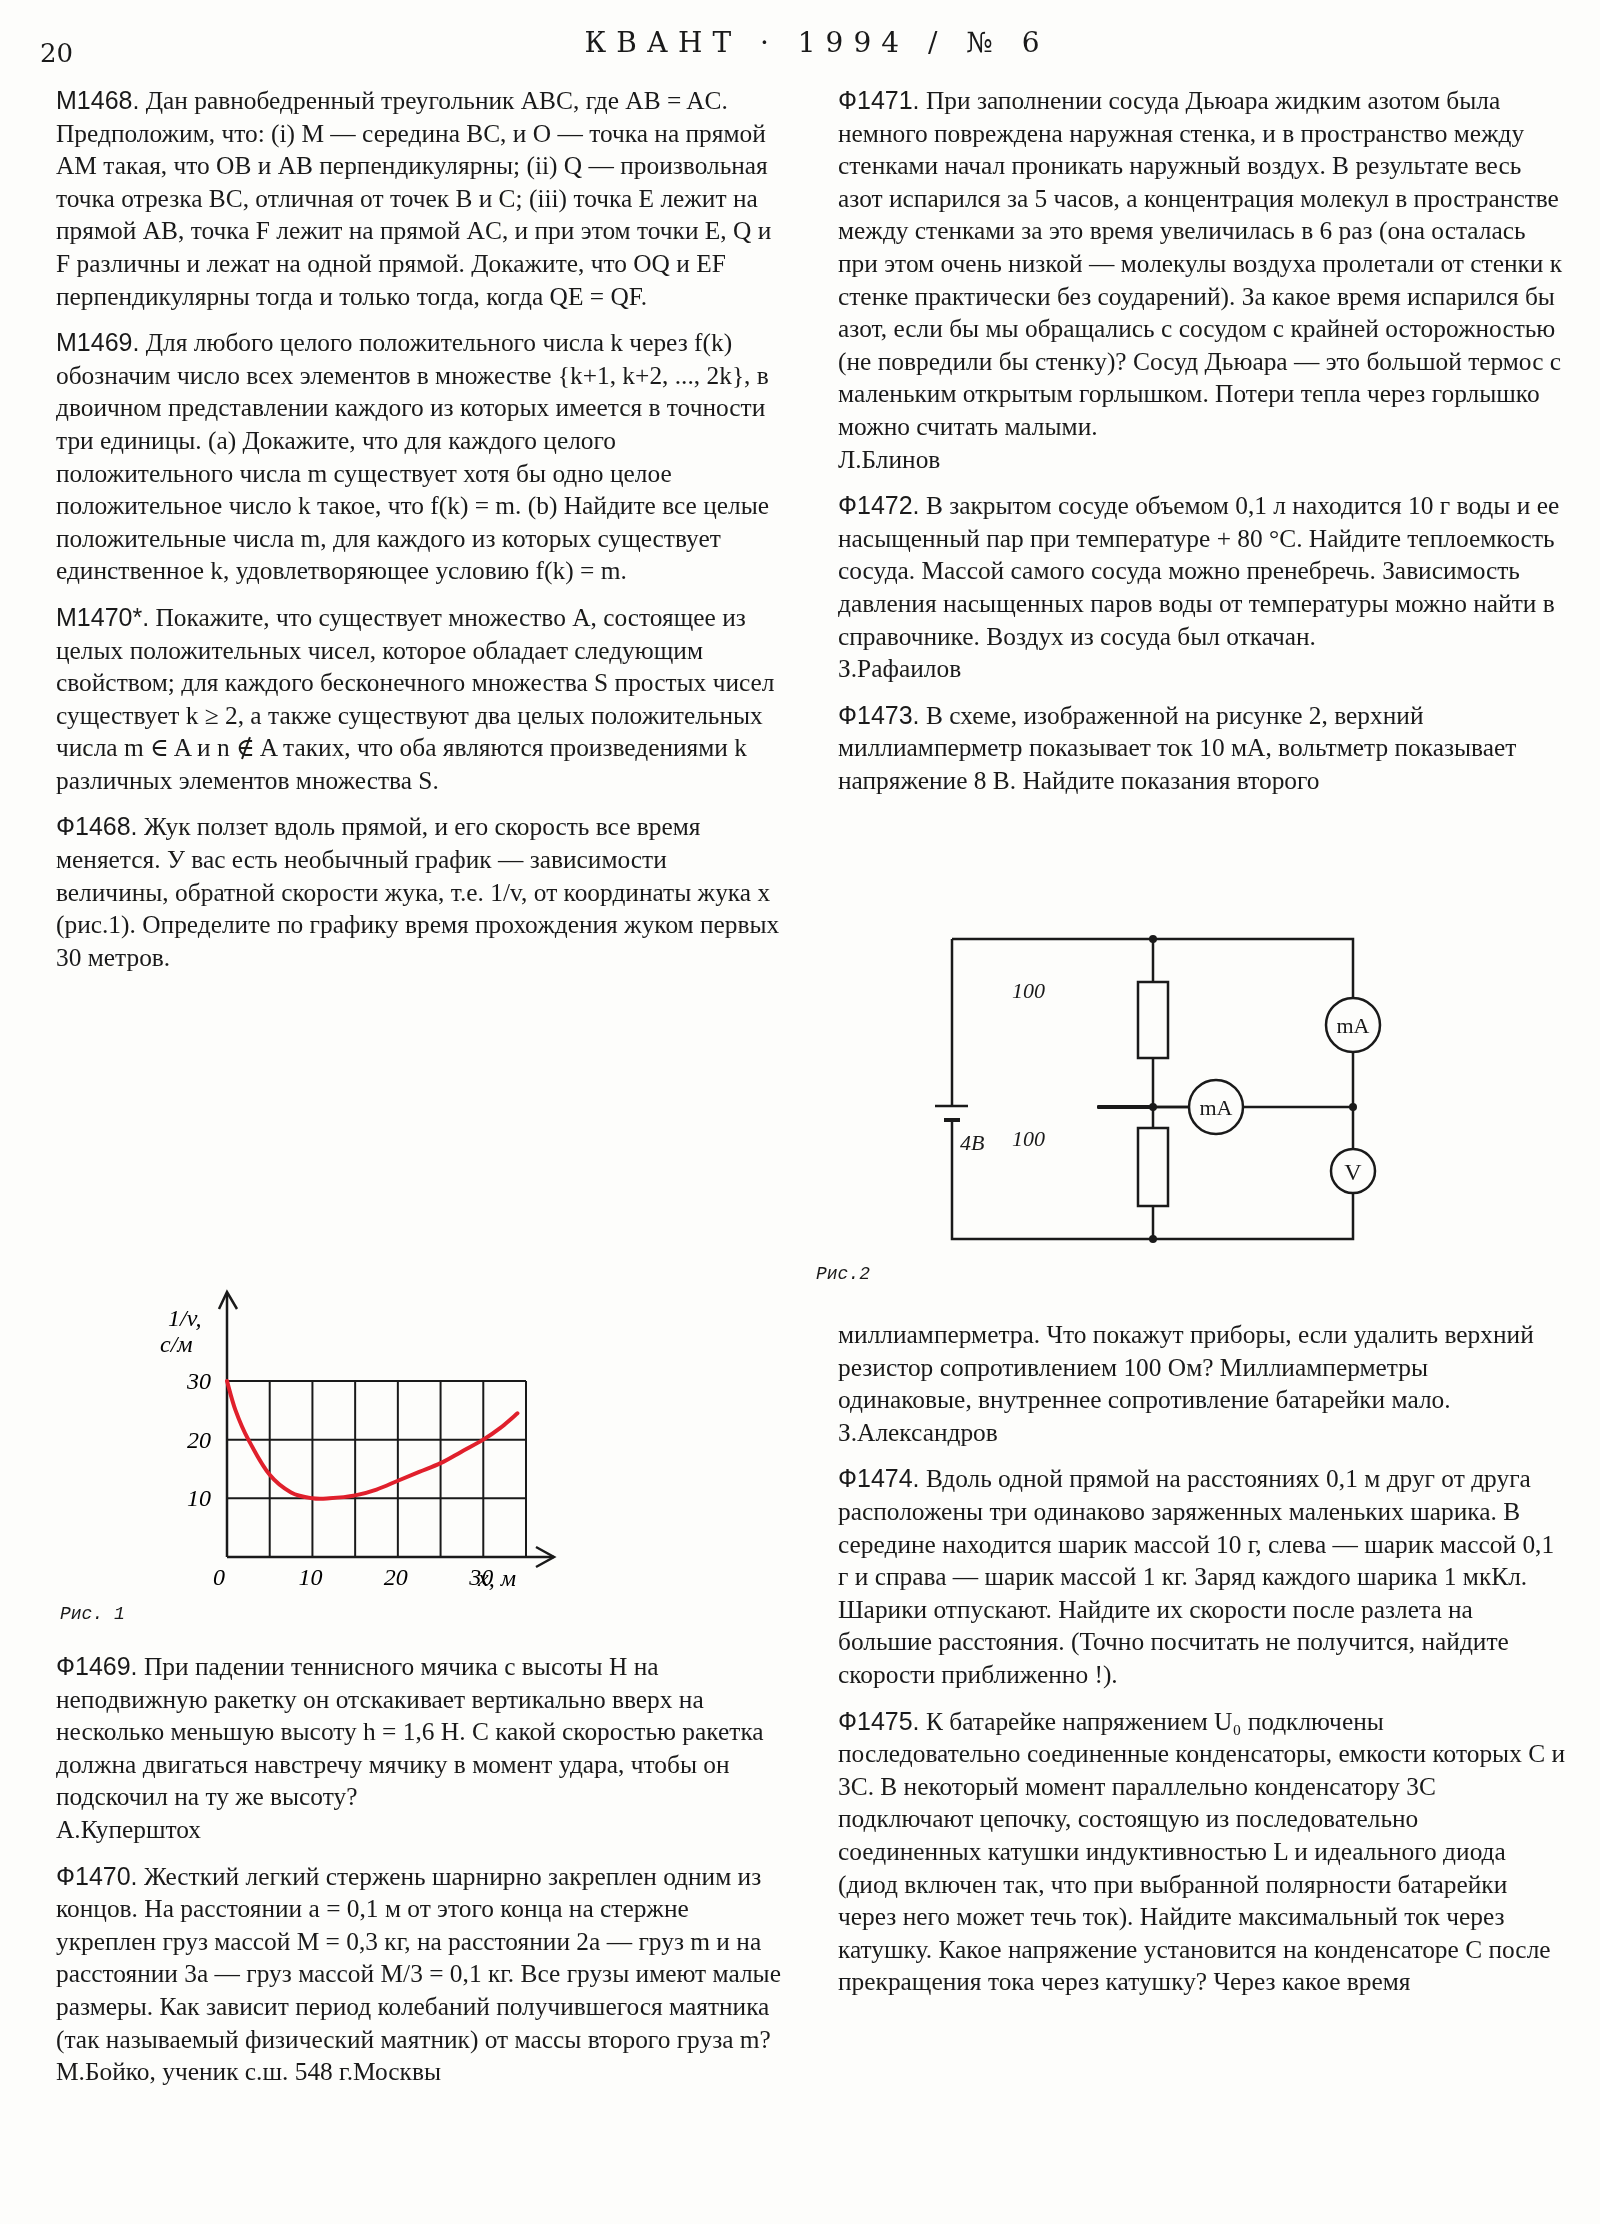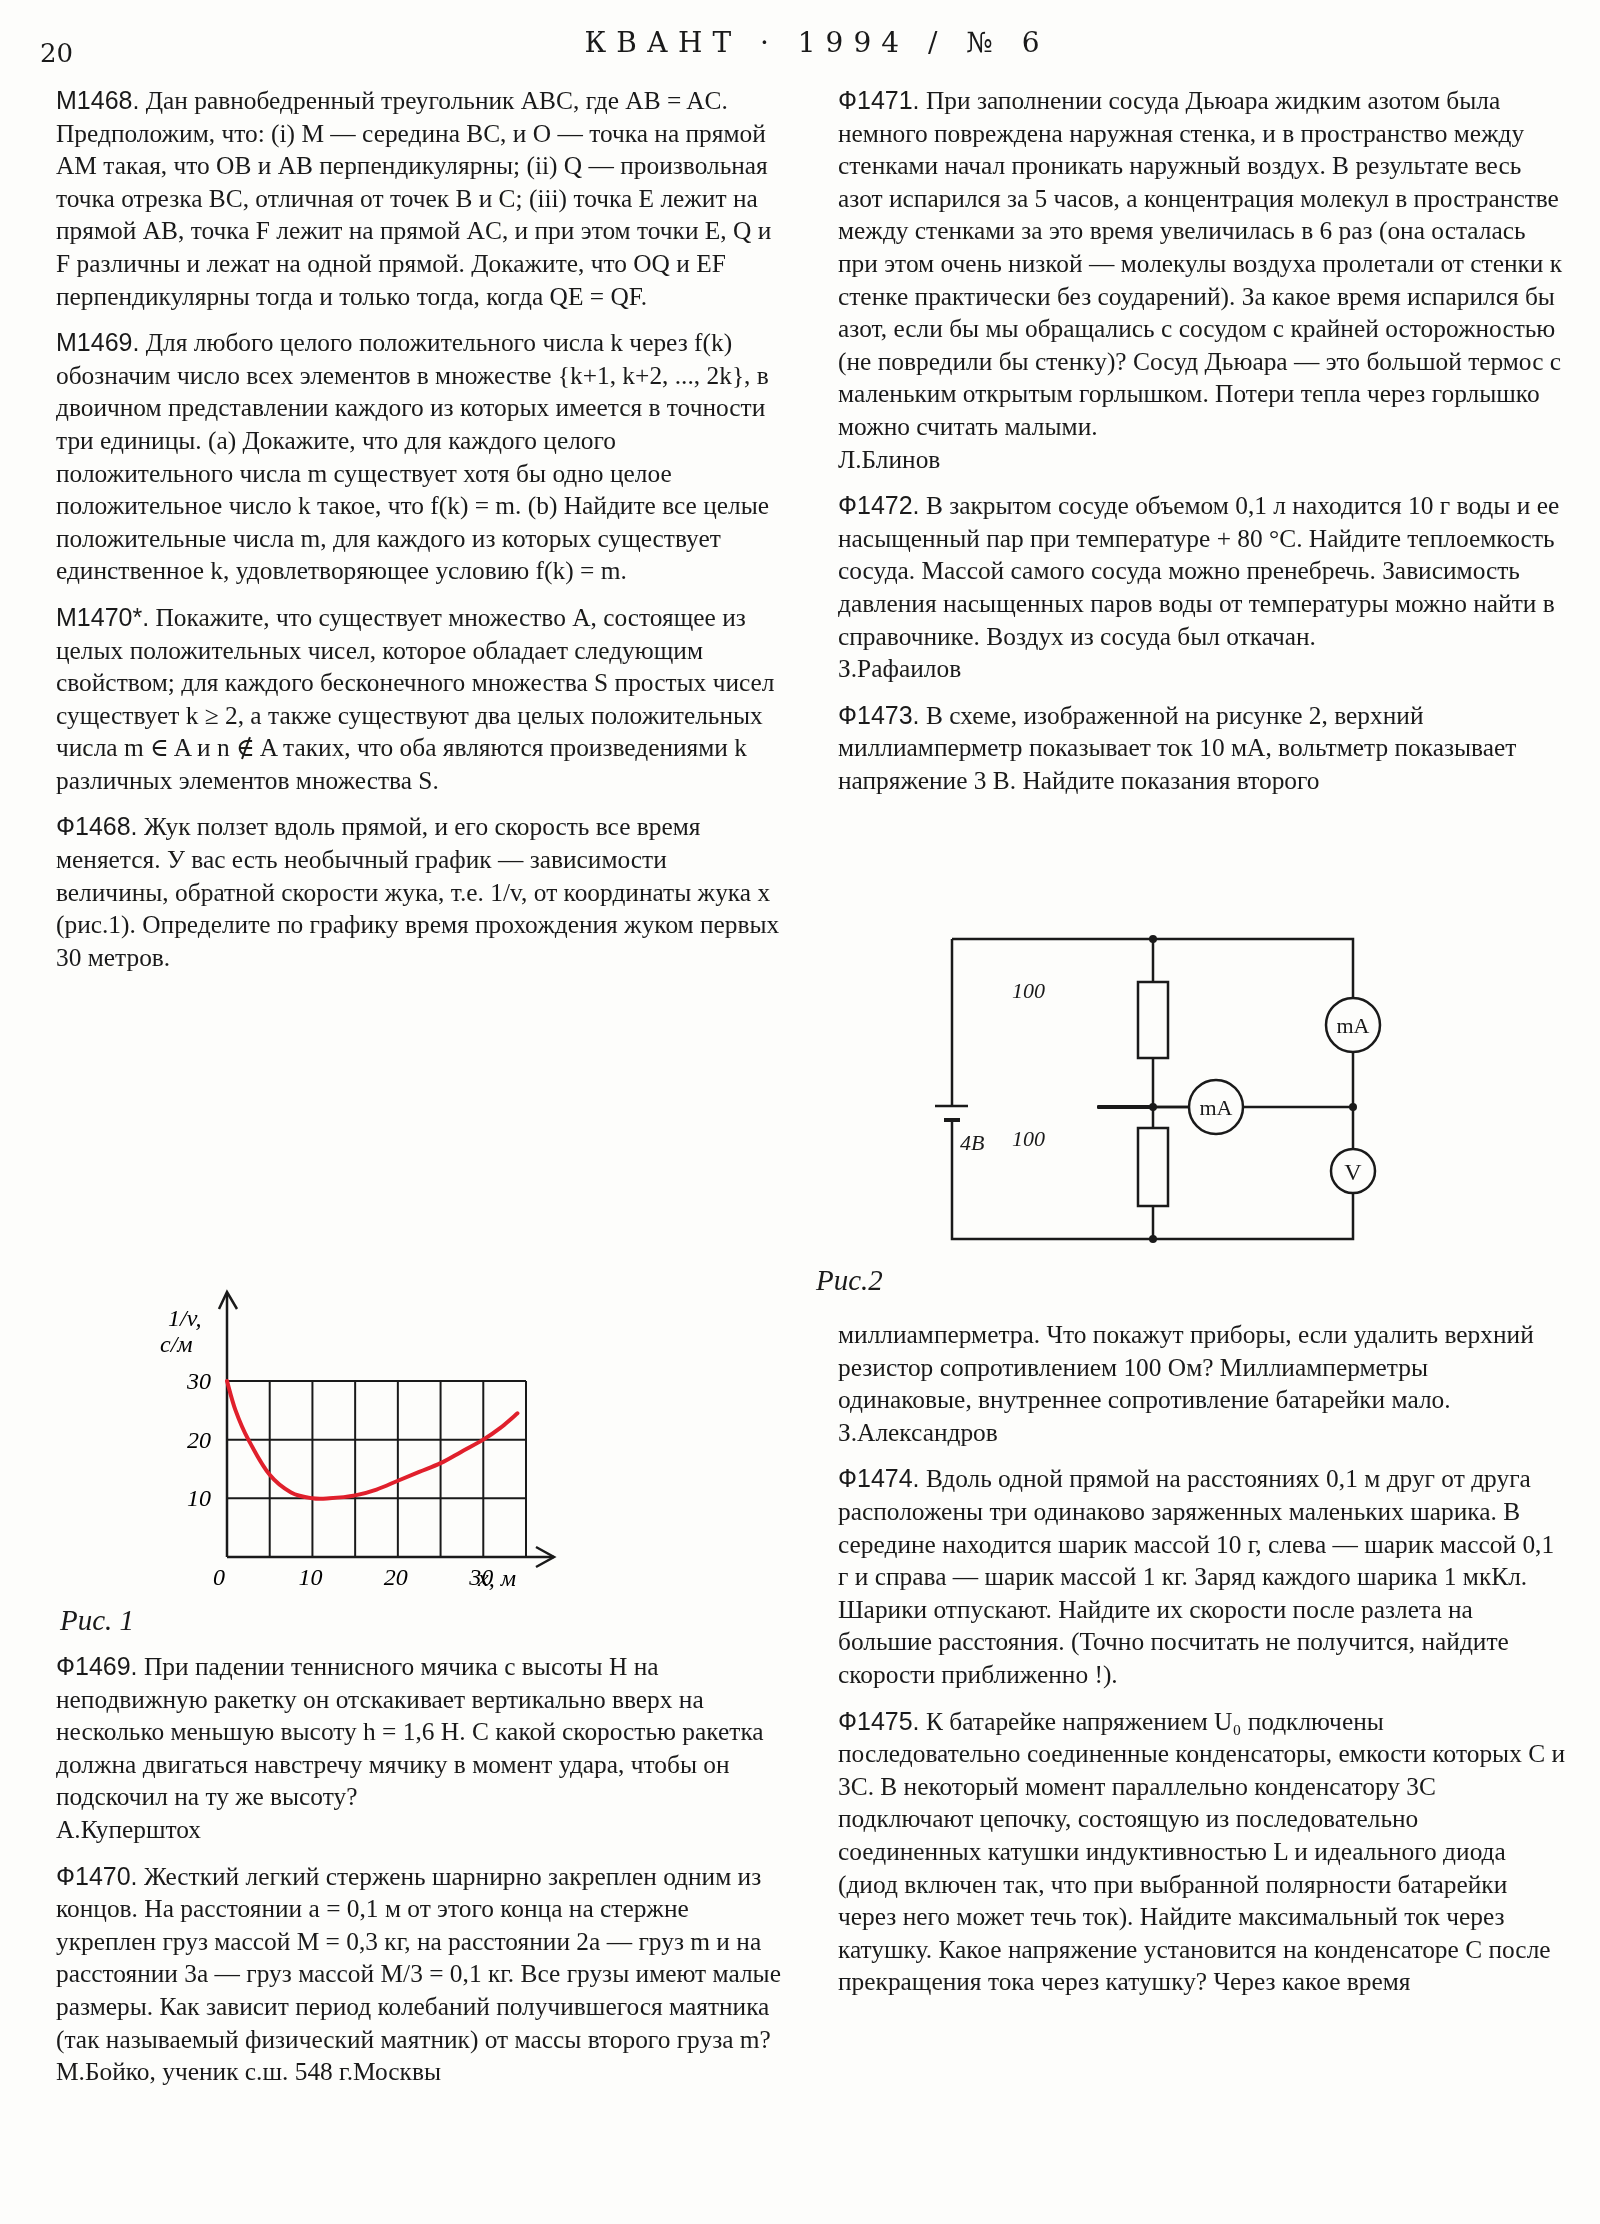--- a/index.html
+++ b/index.html
@@ -8,21 +8,21 @@
   .page-num { position: absolute; left: 40px; top: 38px; font-size: 26px; font-family: "DejaVu Serif", serif; }
   .running-head { position: absolute; left: 17px; width: 1600px; top: 26px; text-align: center;
                   font-size: 28px; letter-spacing: 10px; font-family: "DejaVu Serif", serif; }
   .col { position: absolute; top: 84px; width: 745px; }
   .col.left { left: 40px; }
   .col.right { left: 822px; }
   .problem { font-size: 25.4px; line-height: 32.6px; margin: 0 0 14px 16px; }
   .problem p { margin: 0; }
   .pid { font-family: "Liberation Sans", "DejaVu Sans", sans-serif; font-size: 25px; }
   .author { }
-  .figure-cap { font-family: Liberation Serif, serif; font-style: italic; font-size: 29px; }
+  .figure-cap { font-family: Liberation Mono, monospace; font-style: italic; font-size: 18px; }
   .fig1 { position: absolute; left: 0; top: 1270px; width: 560px; height: 370px; }
   .fig2 { position: absolute; left: 800px; top: 910px; width: 800px; height: 400px; }
   svg text { font-family: "Liberation Serif", serif; font-style: italic; }
 </style>
 </head>
 <body>
 
 <div class="page-num">20</div>
 <div class="running-head">КВАНТ · 1994 / № 6</div>
 
@@ -54,21 +54,21 @@
 <div class="col right" id="right-col">
     <div class="problem">
       <p><span class="pid">Ф1471.</span><span> При заполнении сосуда Дьюара жидким азотом была немного повреждена наружная стенка, и в пространство между стенками начал проникать наружный воздух. В результате весь азот испарился за 5 часов, а концентрация молекул в пространстве между стенками за это время увеличилась в 6 раз (она осталась при этом очень низкой — молекулы воздуха пролетали от стенки к стенке практически без соударений). За какое время испарился бы азот, если бы мы обращались с сосудом с крайней осторожностью (не повредили бы стенку)? Сосуд Дьюара — это большой термос с маленьким открытым горлышком. Потери тепла через горлышко можно считать малыми.</span></p>
       <p class="author">Л.Блинов</p>
     </div>
     <div class="problem">
       <p><span class="pid">Ф1472.</span><span> В закрытом сосуде объемом 0,1 л находится 10 г воды и ее насыщенный пар при температуре + 80 °C. Найдите теплоемкость сосуда. Массой самого сосуда можно пренебречь. Зависимость давления насыщенных паров воды от температуры можно найти в справочнике. Воздух из сосуда был откачан.</span></p>
       <p class="author">З.Рафаилов</p>
     </div>
     <div class="problem">
-      <p><span class="pid">Ф1473.</span><span> В схеме, изображенной на рисунке 2, верхний миллиамперметр показывает ток 10 мА, вольтметр показывает напряжение 3 В. Найдите показания второго</span></p>
+      <p><span class="pid">Ф1473.</span><span> В схеме, изображенной на рисунке 2, верхний миллиамперметр показывает ток 10 мА, вольтметр показывает напряжение 8 В. Найдите показания второго</span></p>
     </div>
   </div>
 <div class="col right" id="right-col-lower" style="top:1318px;">
     <div class="problem">
       <p><span>миллиамперметра. Что покажут приборы, если удалить верхний резистор сопротивлением 100 Ом? Миллиамперметры одинаковые, внутреннее сопротивление батарейки мало.</span></p>
       <p class="author">З.Александров</p>
     </div>
     <div class="problem">
       <p><span class="pid">Ф1474.</span><span> Вдоль одной прямой на расстояниях 0,1 м друг от друга расположены три одинаково заряженных маленьких шарика. В середине находится шарик массой 10 г, слева — шарик массой 0,1 г и справа — шарик массой 1 кг. Заряд каждого шарика 1 мкКл. Шарики отпускают. Найдите их скорости после разлета на большие расстояния. (Точно посчитать не получится, найдите скорости приближенно !).</span></p>
     </div>

